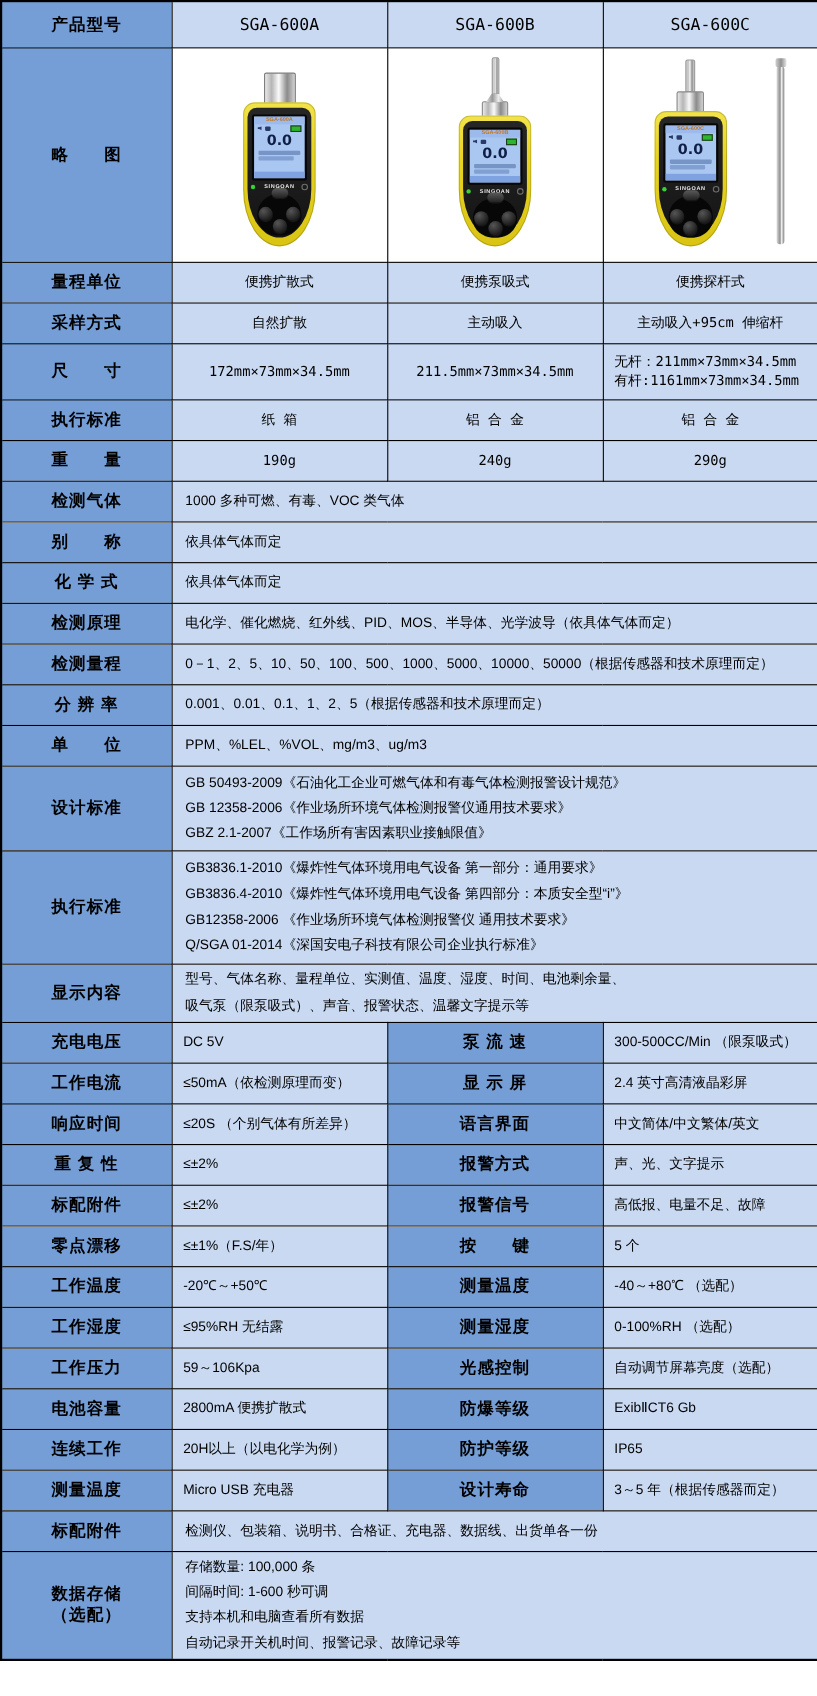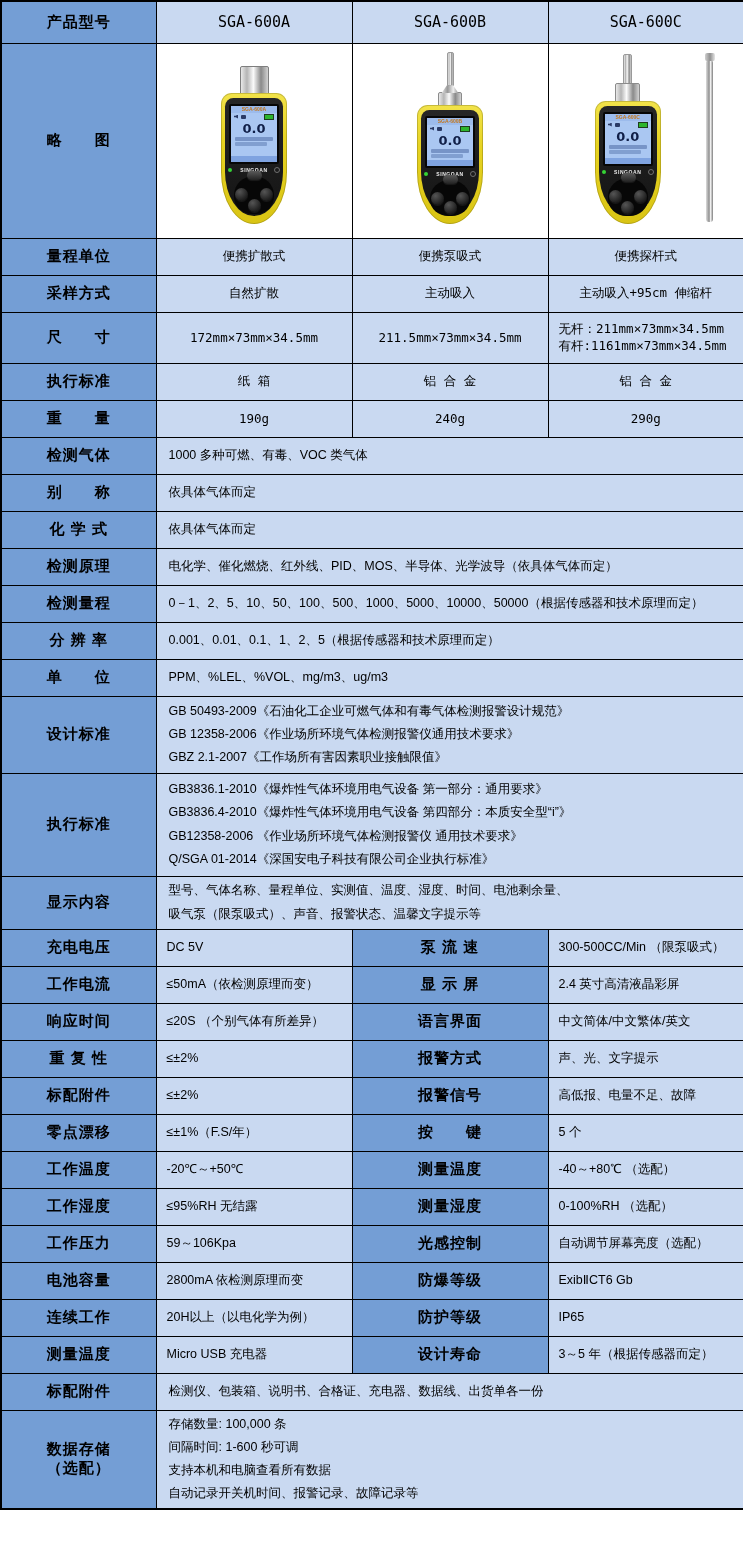--- a/index.html
+++ b/index.html
@@ -329,21 +329,21 @@
         <td class="pval">0-100%RH （选配）</td>
       </tr>
       <tr>
         <td class="lab pre">工作压力</td>
         <td class="pval">59～106Kpa</td>
         <td class="lab pre">光感控制</td>
         <td class="pval">自动调节屏幕亮度（选配）</td>
       </tr>
       <tr>
         <td class="lab pre">电池容量</td>
-        <td class="pval">2800mA 依检测原理而变</td>
+        <td class="pval">2800mA 便携扩散式</td>
         <td class="lab pre">防爆等级</td>
         <td class="pval">ExibⅡCT6 Gb</td>
       </tr>
       <tr>
         <td class="lab pre">连续工作</td>
         <td class="pval">20H以上（以电化学为例）</td>
         <td class="lab pre">防护等级</td>
         <td class="pval">IP65</td>
       </tr>
       <tr>

